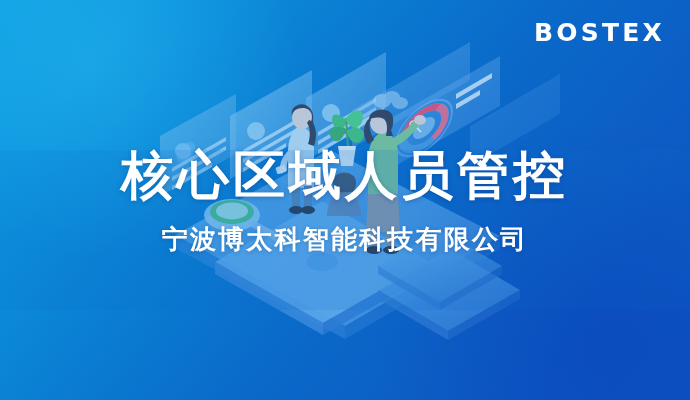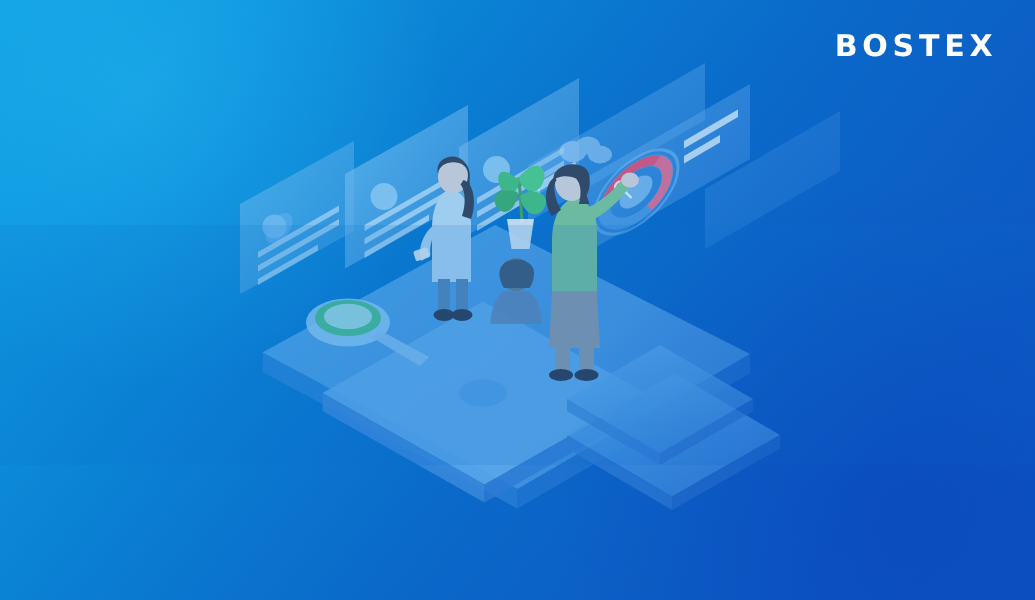--- a/index.html
+++ b/index.html
@@ -40,21 +40,21 @@
     background: radial-gradient(ellipse at center, rgba(8,60,180,.40) 0%, rgba(8,60,180,0) 70%);
     pointer-events: none;
   }
 
   
   .logo {
     position: absolute;
     top: 20px;
     right: 25px;
     color: #ffffff;
-    font-size: 20px;
+    font-size: 25px;
     font-weight: bold;
     letter-spacing: 3.2px;
     line-height: 1;
     font-family: "DejaVu Sans", sans-serif;
     white-space: nowrap;
   }
 
   
   .illus {
     position: absolute;
@@ -269,14 +269,18 @@
 
       <rect x="0" y="150" width="690" height="160" fill="#0e6fcd" opacity=".16"></rect>
 
     </g>
   </svg>
 
   <div class="glow-br"></div>
 
   <div class="logo">BOSTEX</div>
 
+  <div class="headline">
+    <div class="title">核心区域人员管控</div>
+    <div class="subtitle">宁波博太科智能科技有限公司</div>
+  </div>
 
 </div>
 
 </body></html>

